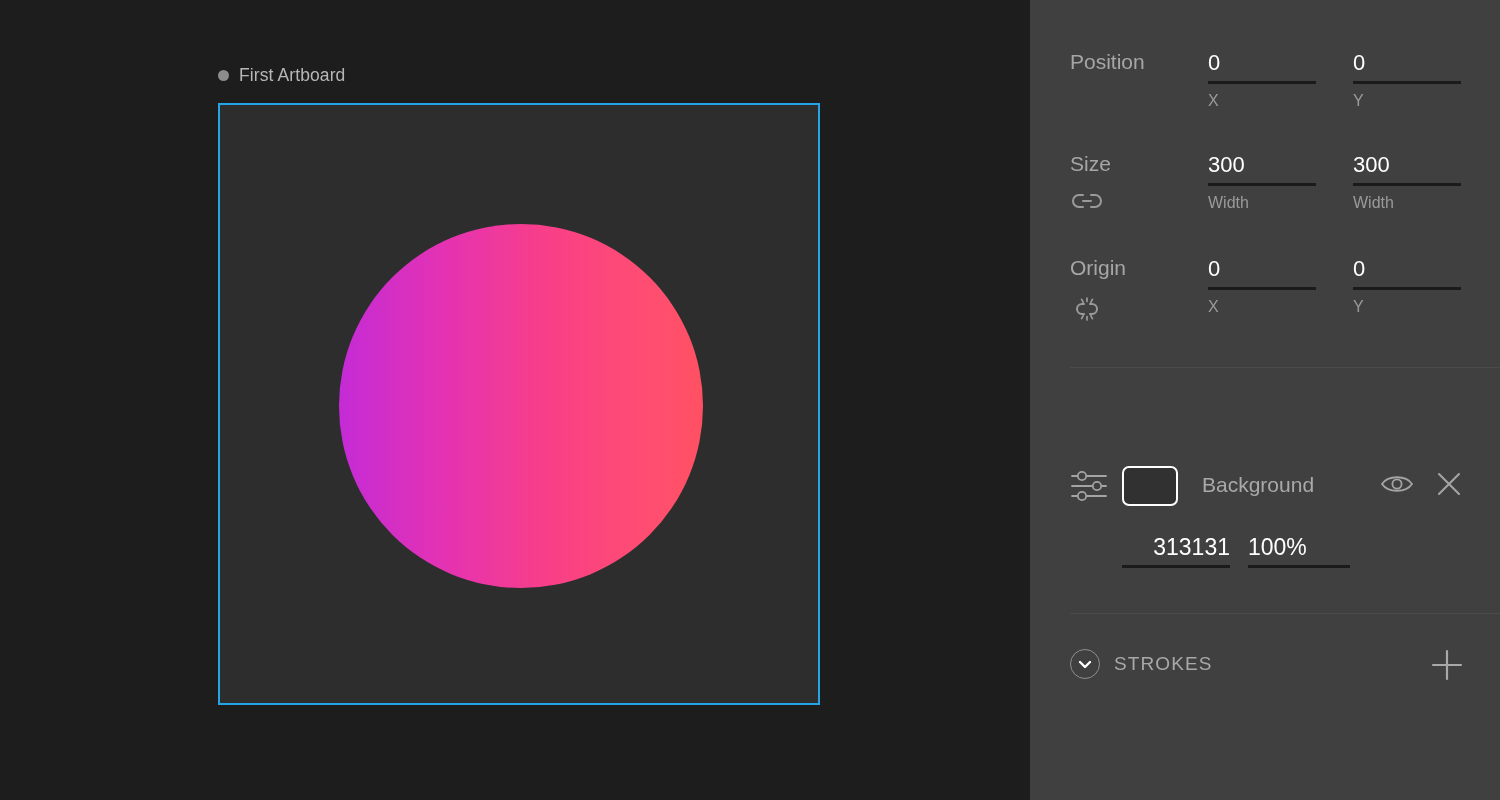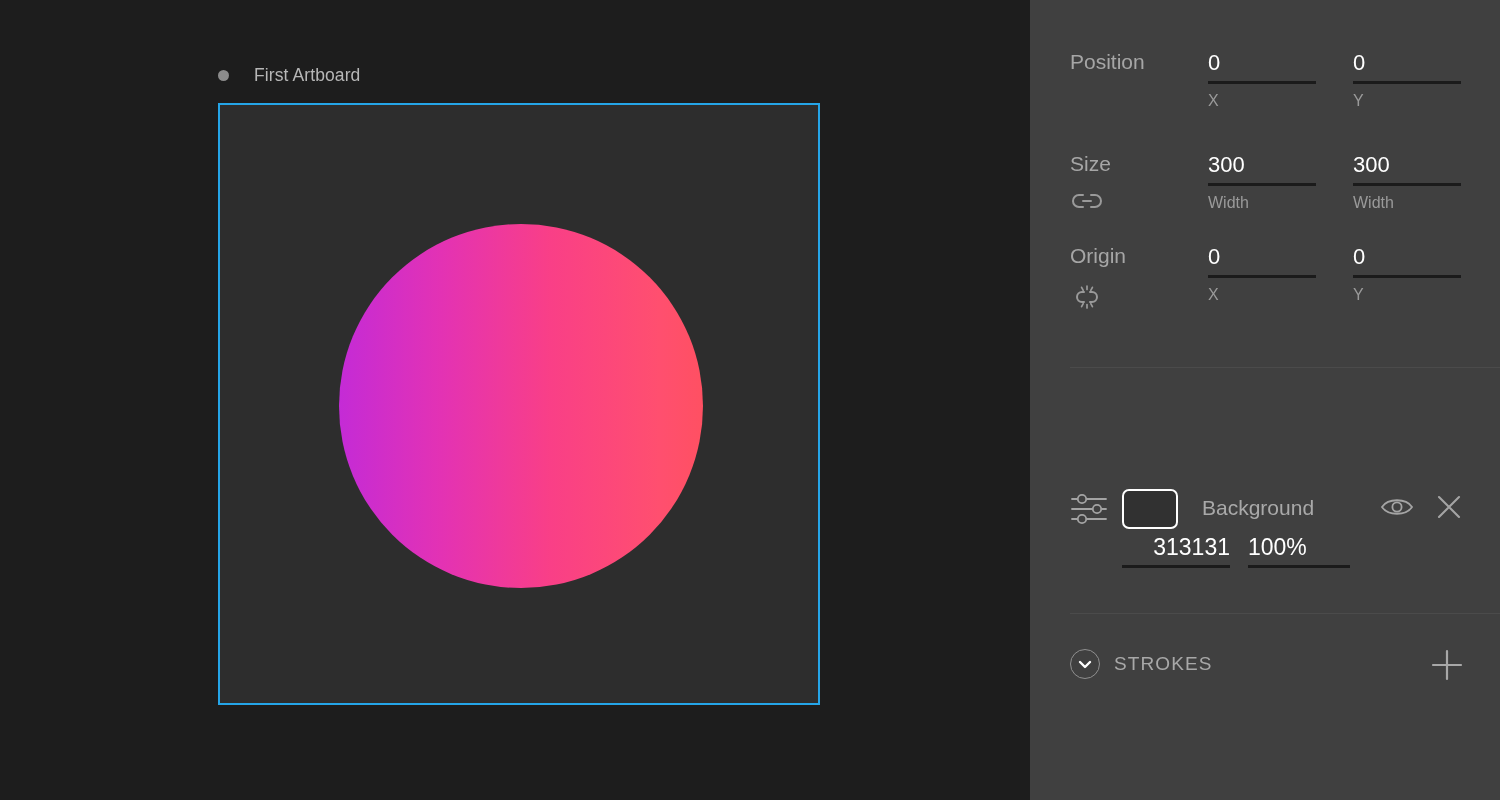--- a/index.html
+++ b/index.html
@@ -12,21 +12,21 @@
   .app { position:relative; width:1500px; height:800px; }
 
   
   .canvas {
     position:absolute; left:0; top:0;
     width:1030px; height:800px;
     background:#1d1d1d;
   }
   .artboard-label {
     position:absolute; left:218px; top:62px;
-    display:flex; align-items:center; gap:25px;
+    display:flex; align-items:center; gap:10px;
     height:26px;
   }
   .artboard-dot {
     width:11px; height:11px; border-radius:50%;
     background:#8c8c8c; flex:none;
   }
   .artboard-title {
     font-size:17.5px; color:#b7b7b7; letter-spacing:.1px;
     white-space:nowrap;
   }
@@ -188,21 +188,21 @@
         <div class="field-sub">Width</div>
       </div>
 
       <div class="field col2">
         <div class="field-value">300</div>
         <div class="field-underline"></div>
         <div class="field-sub">Width</div>
       </div>
     </div>
 
-    <div class="prop-row" style="top:244px;padding-left:26px;">
+    <div class="prop-row" style="top:256px;padding-left:26px;">
       <span class="prop-label">Origin</span>
 
       <div class="prop-icon" style="top:40px;">
         <svg width="34" height="26" viewBox="0 0 34 26">
           <path d="M14 8 h-2 a5 5 0 0 0 0 10 h2" stroke="#9a9a9a" stroke-width="2" stroke-linecap="round" fill="none"></path>
           <path d="M20 8 h2 a5 5 0 0 1 0 10 h-2" stroke="#9a9a9a" stroke-width="2" stroke-linecap="round" fill="none"></path>
           <g stroke="#9a9a9a" stroke-width="1.7" stroke-linecap="round">
             <path d="M17 5.5 V2"></path>
             <path d="M13.2 6.3 L11.6 3.3"></path>
             <path d="M20.8 6.3 L22.4 3.3"></path>
@@ -222,21 +222,21 @@
       <div class="field col2">
         <div class="field-value">0</div>
         <div class="field-underline"></div>
         <div class="field-sub">Y</div>
       </div>
     </div>
 
     <div class="divider" style="top:367px;"></div>
 
 
-    <div class="fill-row" style="top:486px;padding-left:12px;">
+    <div class="fill-row" style="top:463px;padding-left:12px;">
       <div class="sliders-icon">
         <svg width="38" height="34" viewBox="0 0 38 34">
           <g stroke="#a4a4a4" stroke-width="1.8" fill="none" stroke-linecap="round">
             <path d="M2 7 H7"></path>
               <path d="M17 7 H36"></path>
             <circle cx="12" cy="7" r="4.2"></circle>
             <path d="M2 17 H22"></path>
               <path d="M32 17 H36"></path>
             <circle cx="27" cy="17" r="4.2"></circle>
             <path d="M2 27 H7"></path>

